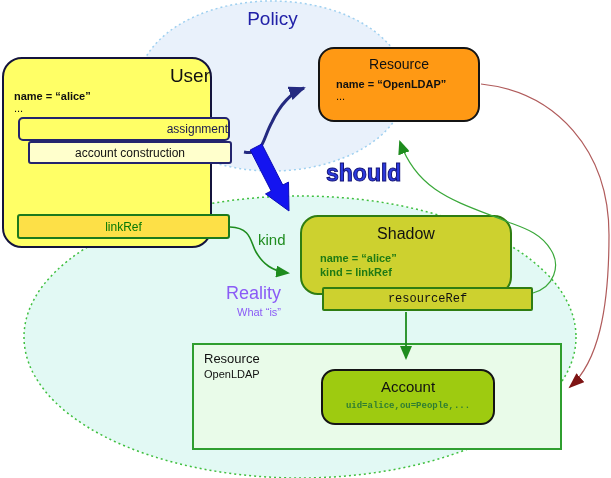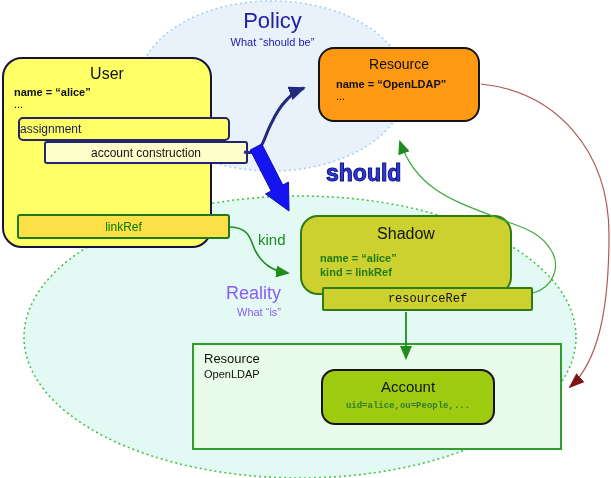--- a/index.html
+++ b/index.html
@@ -8,36 +8,36 @@
     font-family:"Liberation Sans",sans-serif;background:#ffffff;
   }
   svg.layer{position:absolute;left:0;top:0;pointer-events:none;}
   #bg-layer{z-index:0;}
   #fg-layer{z-index:6;}
   .box{position:absolute;box-sizing:border-box;}
   .ctr{text-align:center;}
 
   
   #policy-label{position:absolute;left:180px;top:8px;width:185px;z-index:1;text-align:center;color:#2121a8;}
-  #policy-label .t1{font-size:22px;}
+  #policy-label .t1{font-size:19px;}
   #policy-label .t2{font-size:11px;margin-top:2px;}
   #reality-label{position:absolute;left:96px;top:283px;width:185px;z-index:1;text-align:right;color:#8b5cf6;}
   #reality-label .t1{font-size:18px;}
   #reality-label .t2{font-size:11px;margin-top:2px;}
 
   
   #user-box{left:2px;top:57px;width:210px;height:191px;background:#ffff66;
     border:2px solid #14143c;border-radius:20px;z-index:2;}
-  #user-box .title{font-size:16px;color:#111;margin-top:6px;}
+  #user-box .title{font-size:19px;color:#111;margin-top:6px;text-align:right;}
   #user-box .attrs{margin:3px 0 0 10px;font-size:11px;color:#111;font-weight:bold;line-height:13px;}
   #user-box .dots{margin-left:10px;font-size:11px;color:#111;line-height:11px;}
   #assignment-box{left:18px;top:117px;width:212px;height:24px;background:#ffff66;
     border:2px solid #23246e;border-radius:5px;z-index:3;font-size:12px;color:#1a1a50;
-    display:flex;align-items:center;justify-content:flex-start;}
-  #account-construction-box{left:44px;top:141px;width:204px;height:23px;background:#ffffcc;
+    display:flex;align-items:center;justify-content:flex-end;}
+  #account-construction-box{left:28px;top:141px;width:204px;height:23px;background:#ffffcc;
     border:2px solid #23246e;border-radius:3px;z-index:4;font-size:12px;color:#111;
     display:flex;align-items:center;justify-content:center;}
   #linkref-box{left:17px;top:214px;width:213px;height:25px;background:#fde047;
     border:2px solid #1c7a1c;border-radius:3px;z-index:3;font-size:12px;color:#067806;
     display:flex;align-items:center;justify-content:center;}
 
   
   #resource-policy-box{left:318px;top:47px;width:162px;height:75px;background:#ff9914;
     border:2px solid #141414;border-radius:16px;z-index:2;}
   #resource-policy-box .title{font-size:14px;color:#111;margin-top:7px;}
@@ -74,21 +74,20 @@
 
 <div id="canvas">
 
   <svg id="bg-layer" class="layer" width="611" height="478" viewBox="0 0 611 478">
     <ellipse cx="272" cy="86" rx="134" ry="85" fill="#e9f1fb" stroke="#9fd0f0" stroke-width="1.5" stroke-dasharray="2 3"></ellipse>
     <ellipse cx="300" cy="337" rx="276" ry="141" fill="#e2f9f4" stroke="#3fbf3f" stroke-width="1.5" stroke-dasharray="2 3"></ellipse>
   </svg>
 
   <div id="policy-label">
     <div class="t1">Policy</div>
-    <div class="t2">What “should be”</div>
   </div>
   <div id="reality-label">
     <div class="t1">Reality</div>
     <div class="t2">What “is”</div>
   </div>
 
   <div id="user-box" class="box">
     <div class="title ctr">User</div>
     <div class="attrs">name = “alice”</div>
     <div class="dots">...</div>

